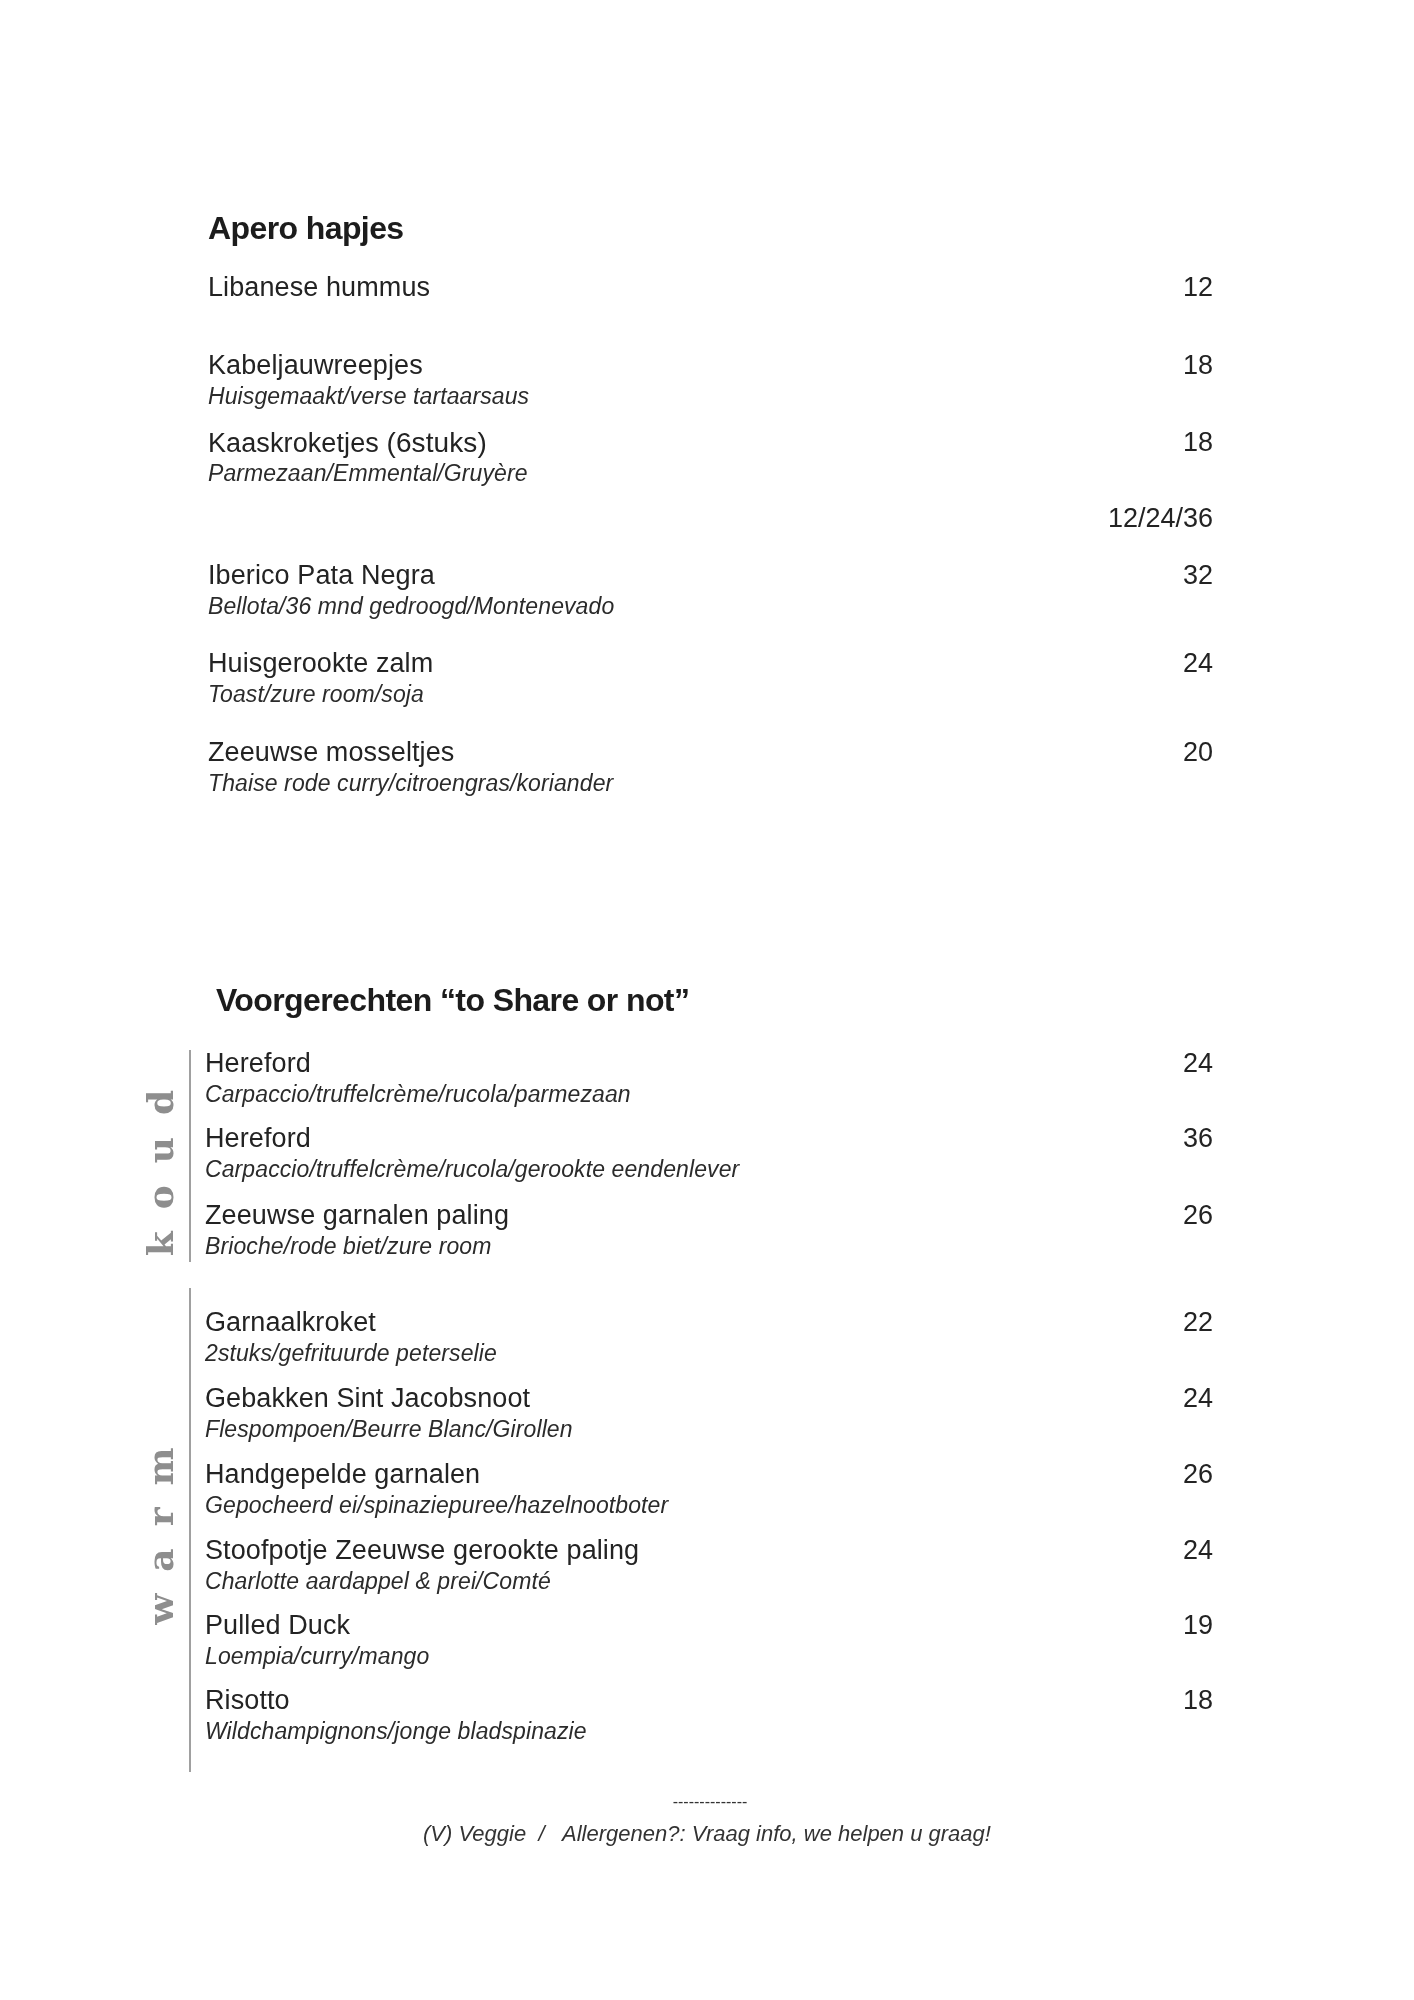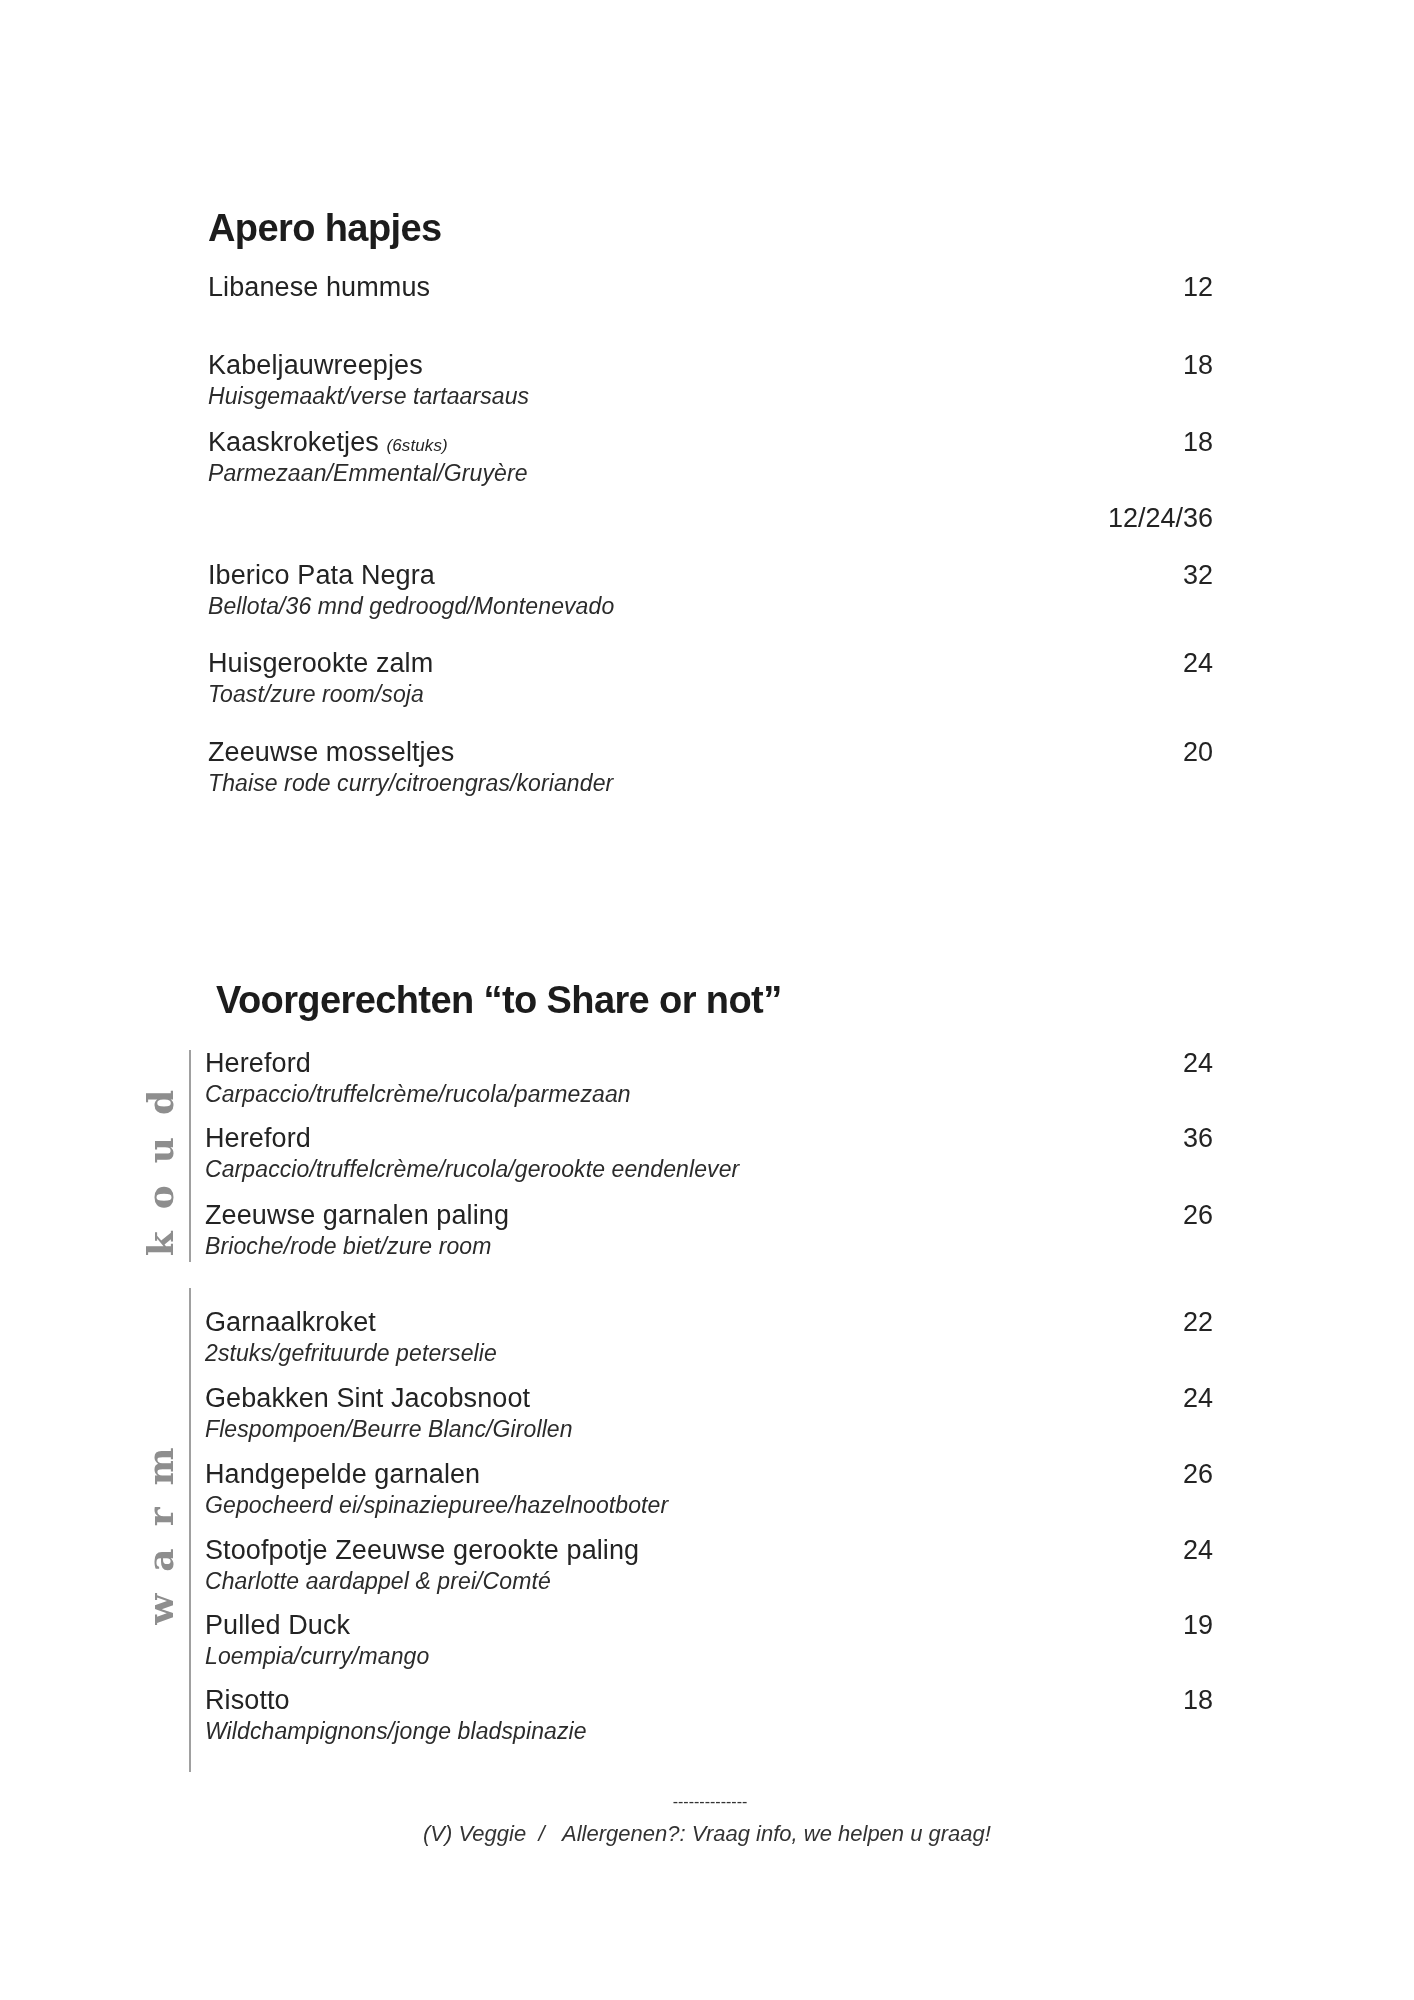--- a/index.html
+++ b/index.html
@@ -1,23 +1,23 @@
 <!DOCTYPE html>
 <html><head>
 <meta charset="utf-8">
 <style>
   html, body { margin: 0; padding: 0; background: #ffffff; }
   body { width: 1414px; height: 2000px; position: relative; overflow: hidden;
          font-family: "Liberation Sans", sans-serif; color: #222222; }
   .h { position: absolute; font-family: "Liberation Sans", sans-serif; font-weight: bold;
-       font-size: 38px; line-height: 38px; letter-spacing: -0.6px; color: #1c1c1c; white-space: nowrap; }
+       font-size: 32px; line-height: 38px; letter-spacing: -0.6px; color: #1c1c1c; white-space: nowrap; }
   .item { position: absolute; left: 0; width: 1414px; height: 60px; }
   .name { position: absolute; top: 0; font-size: 27px; line-height: 27px; color: #232323;
           white-space: nowrap; letter-spacing: 0.1px; }
-  .name .note { font-style: italic; font-size: 17px; }
+  .name .note { font-size: 28px; }
   .desc { position: absolute; top: 33px; font-size: 23px; line-height: 23px; font-style: italic;
           color: #2b2b2b; white-space: nowrap; letter-spacing: 0.1px; }
   .price { position: absolute; top: 0; right: calc(1414px - 1213px); font-size: 27px; line-height: 27px;
            color: #232323; white-space: nowrap; text-align: right; }
   .bar { position: absolute; left: 189px; width: 2px; background: #a0a0a0; }
   .vlabel { position: absolute; width: 220px; height: 40px; line-height: 40px; text-align: center;
             font-family: "DejaVu Serif", serif; font-weight: bold; font-size: 36px; color: #8e8e8e;
             letter-spacing: 22px; transform: translate(-50%, -50%) rotate(-90deg); white-space: nowrap; }
   .dashes { position: absolute; left: 0; width: 1414px; text-align: center; top: 1794px;
             font-size: 16px; line-height: 16px; color: #333; letter-spacing: 0px; padding-left: 6px; box-sizing: border-box; }

